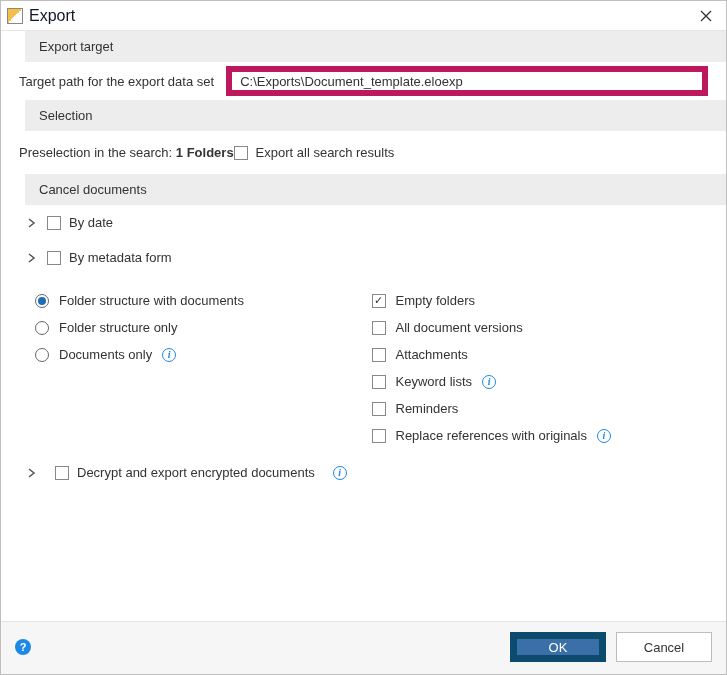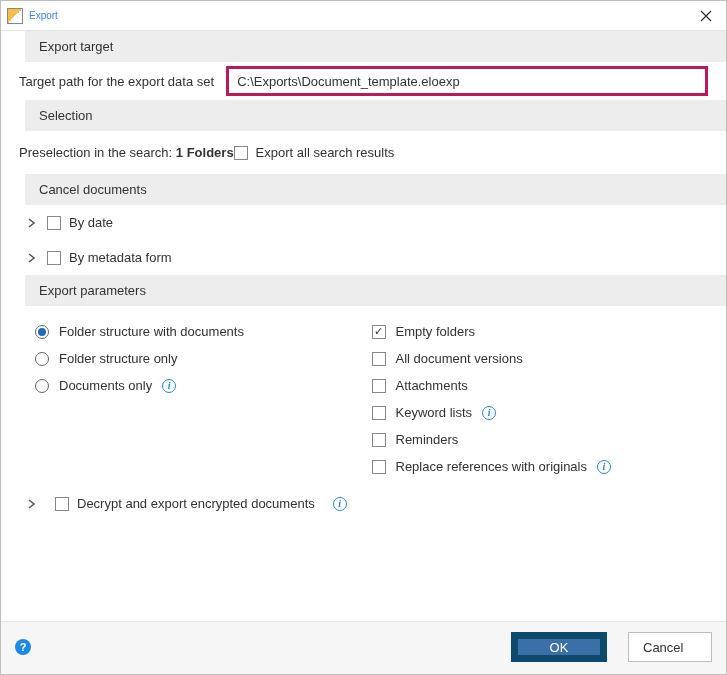--- a/index.html
+++ b/index.html
@@ -28,21 +28,21 @@
     padding: 0 0 0 6px;
     border-bottom: 1px solid #e5e5e5;
   }
   .titlebar .app-icon {
     width: 16px;
     height: 16px;
     margin-right: 6px;
     border: 1px solid #888;
     background: linear-gradient(135deg,#f4c04a 0 50%,#fff 50% 100%);
   }
-  .titlebar .title { flex: 1; font-size: 10px; color: #3b82f6; }
+  .titlebar .title { flex: 1; font-size: 16px; color: #0f172a; }
   .titlebar .close {
     width: 40px;
     height: 28px;
     display: flex;
     align-items: center;
     justify-content: center;
     font-size: 14px;
     color: #333;
     cursor: pointer;
   }
@@ -62,21 +62,21 @@
   .row {
     display: flex;
     align-items: center;
     padding: 4px 18px;
     gap: 12px;
   }
   .label { color: #333; }
   .path-input {
     flex: 1;
     height: 30px;
-    border: 3px solid #be185d;
+    border: 6px solid #be185d;
     padding: 0 8px;
     font-size: 13px;
     color: #333;
     outline: none;
     font-family: inherit;
   }
   .btn {
     height: 30px;
     border: 1px solid #bdbdbd;
     background: #fff;
@@ -230,22 +230,22 @@
   }
   .footer .spacer { flex: 1; }
   .btn-primary {
     background: #3a6fa8;
     border: 7px solid #0c4a6e;
     color: #fff;
     width: 96px;
     justify-content: center;
   }
   .btn-secondary {
-    width: 84px;
-    margin-left: 11px;
+    width: 96px;
+    justify-content: center;
   }
 </style>
 </head>
 <body>
 
 <div class="window">
 
   <div class="titlebar">
     <span class="app-icon"></span>
     <span class="title">Export</span>
@@ -292,21 +292,20 @@
         <svg width="8" height="10" viewBox="0 0 8 10">
             <path d="M1 1 L6 5 L1 9" fill="none" stroke="#555" stroke-width="1.5"></path>
           </svg>
       </span>
       <label class="checkbox">
         <span class="cbx"></span>
         <span>By metadata form</span>
       </label>
     </div>
 
-    <div class="section-header">Export parameters</div>
     <div class="params">
       <div class="col">
         <div class="radio-row">
           <span class="radio selected"></span>
           <span>Folder structure with documents</span>
         </div>
         <div class="radio-row">
           <span class="radio"></span>
           <span>Folder structure only</span>
         </div>

